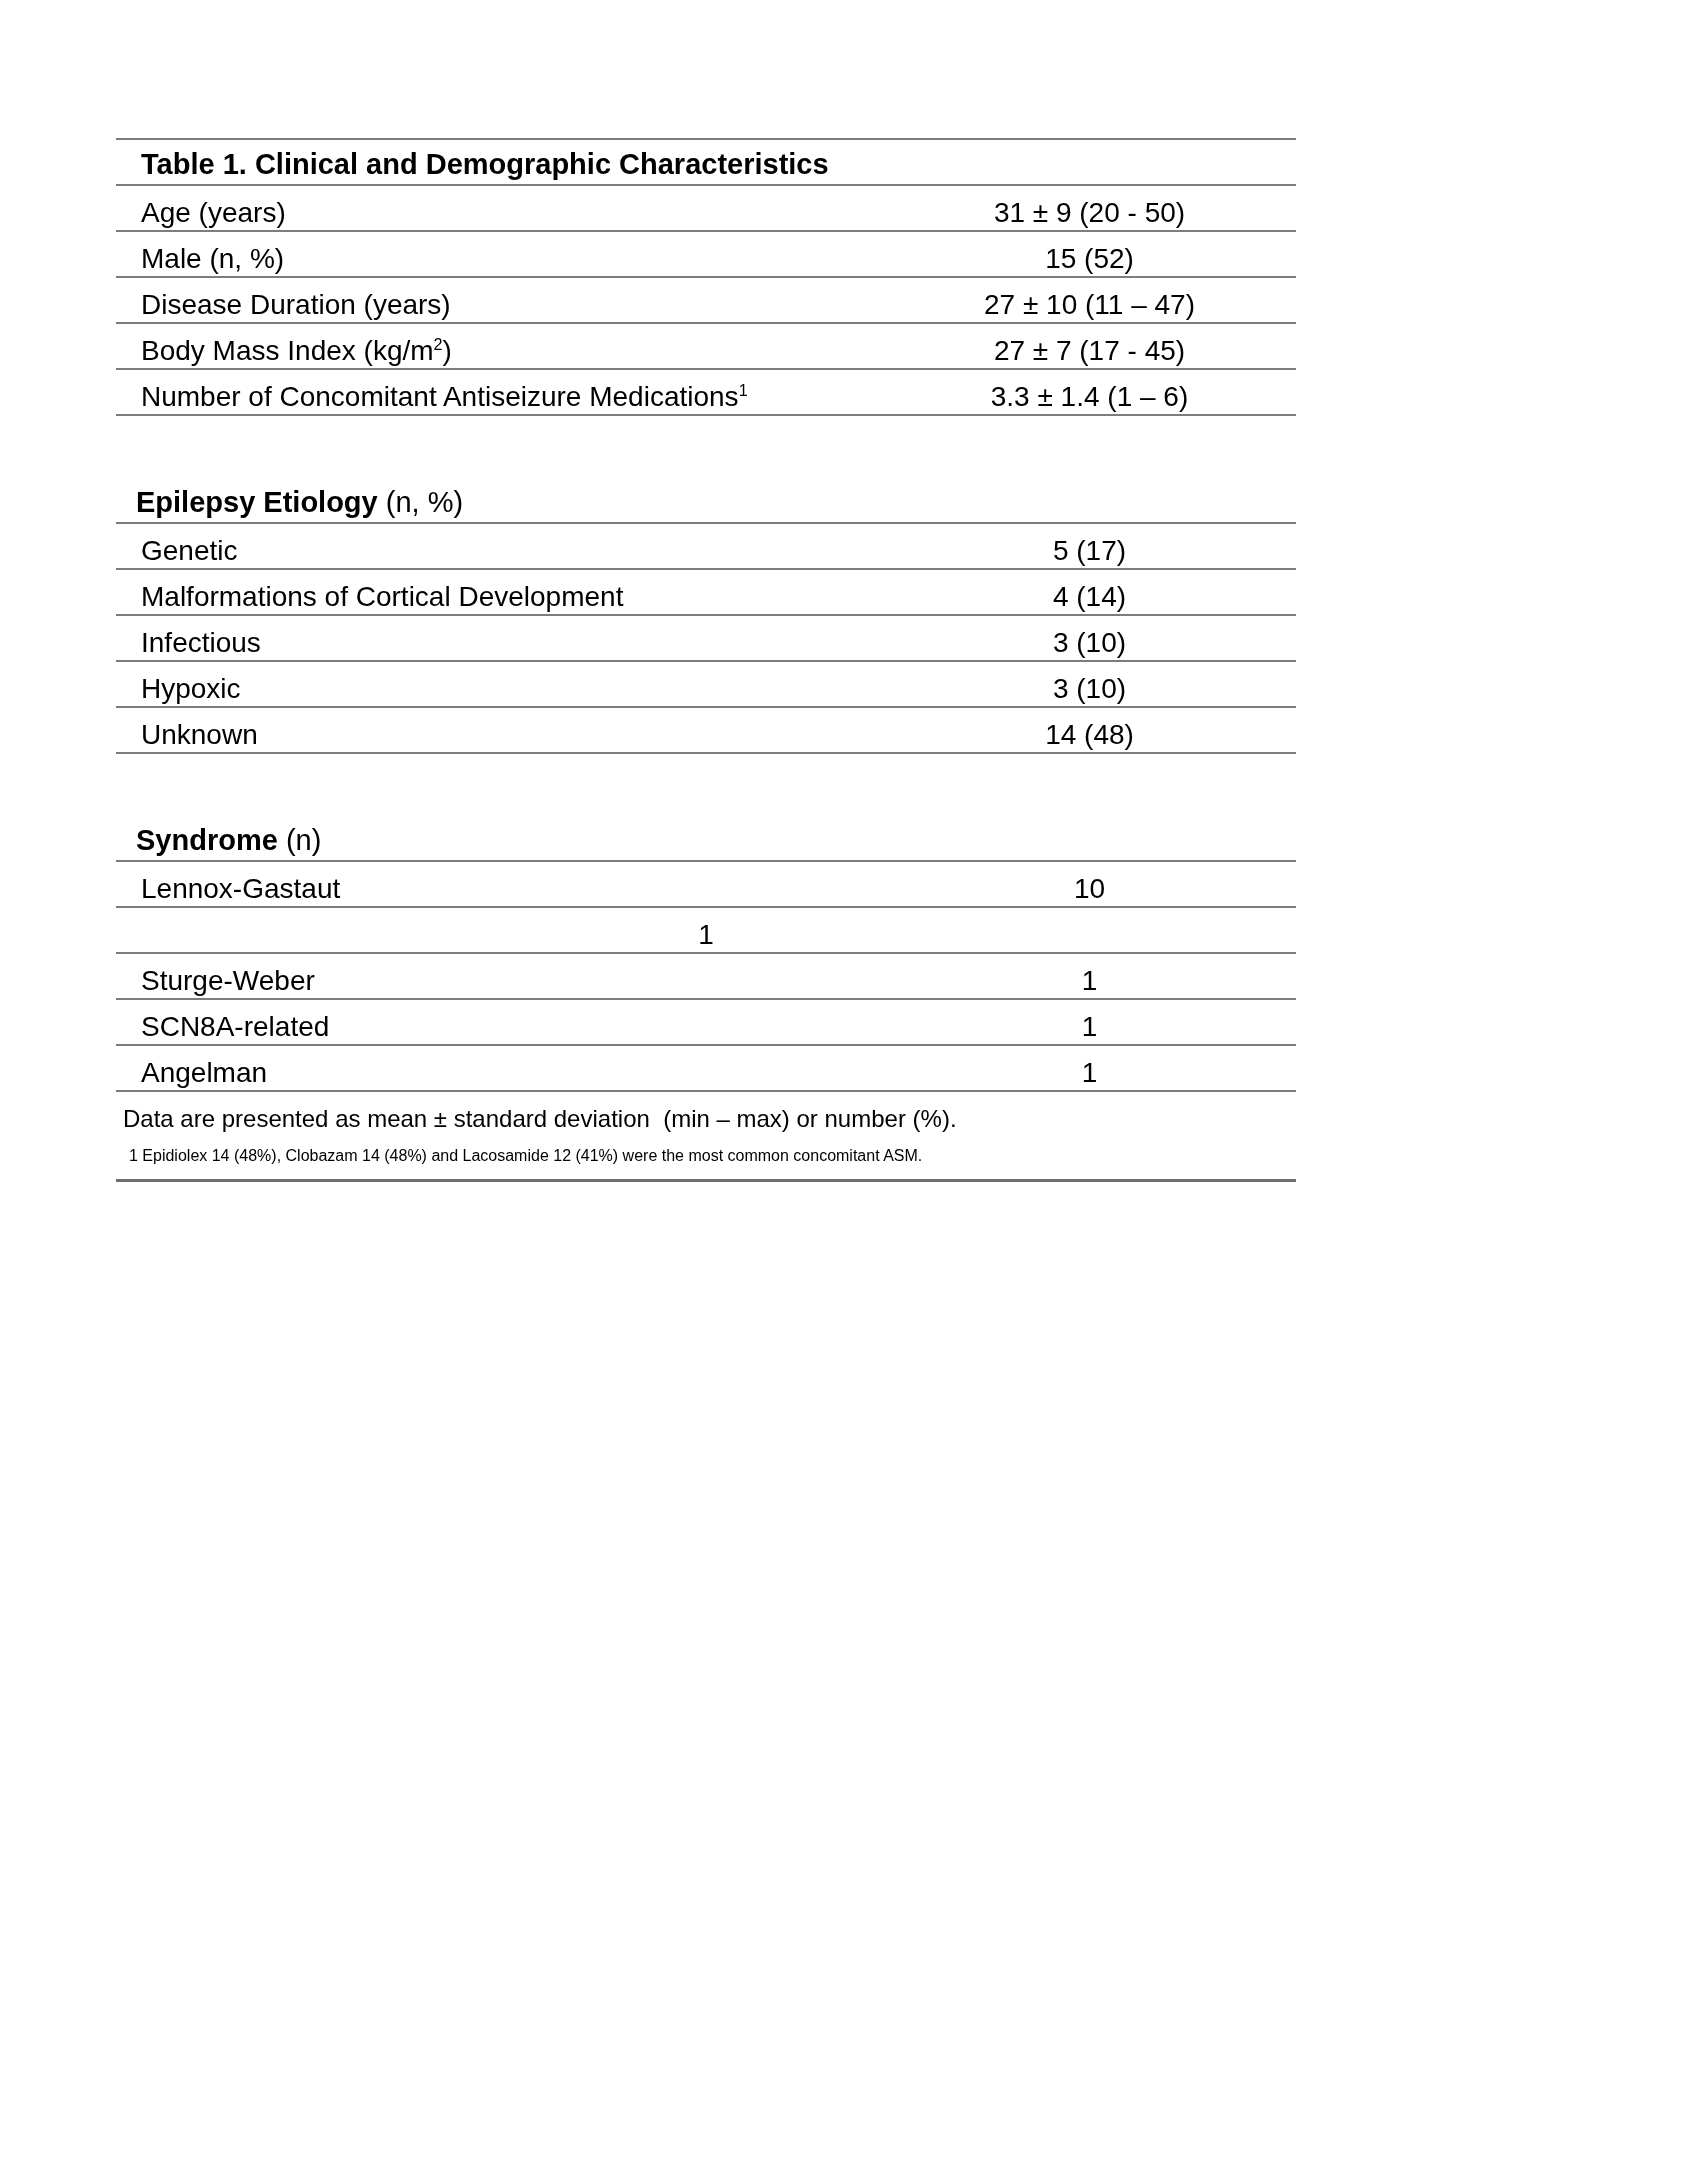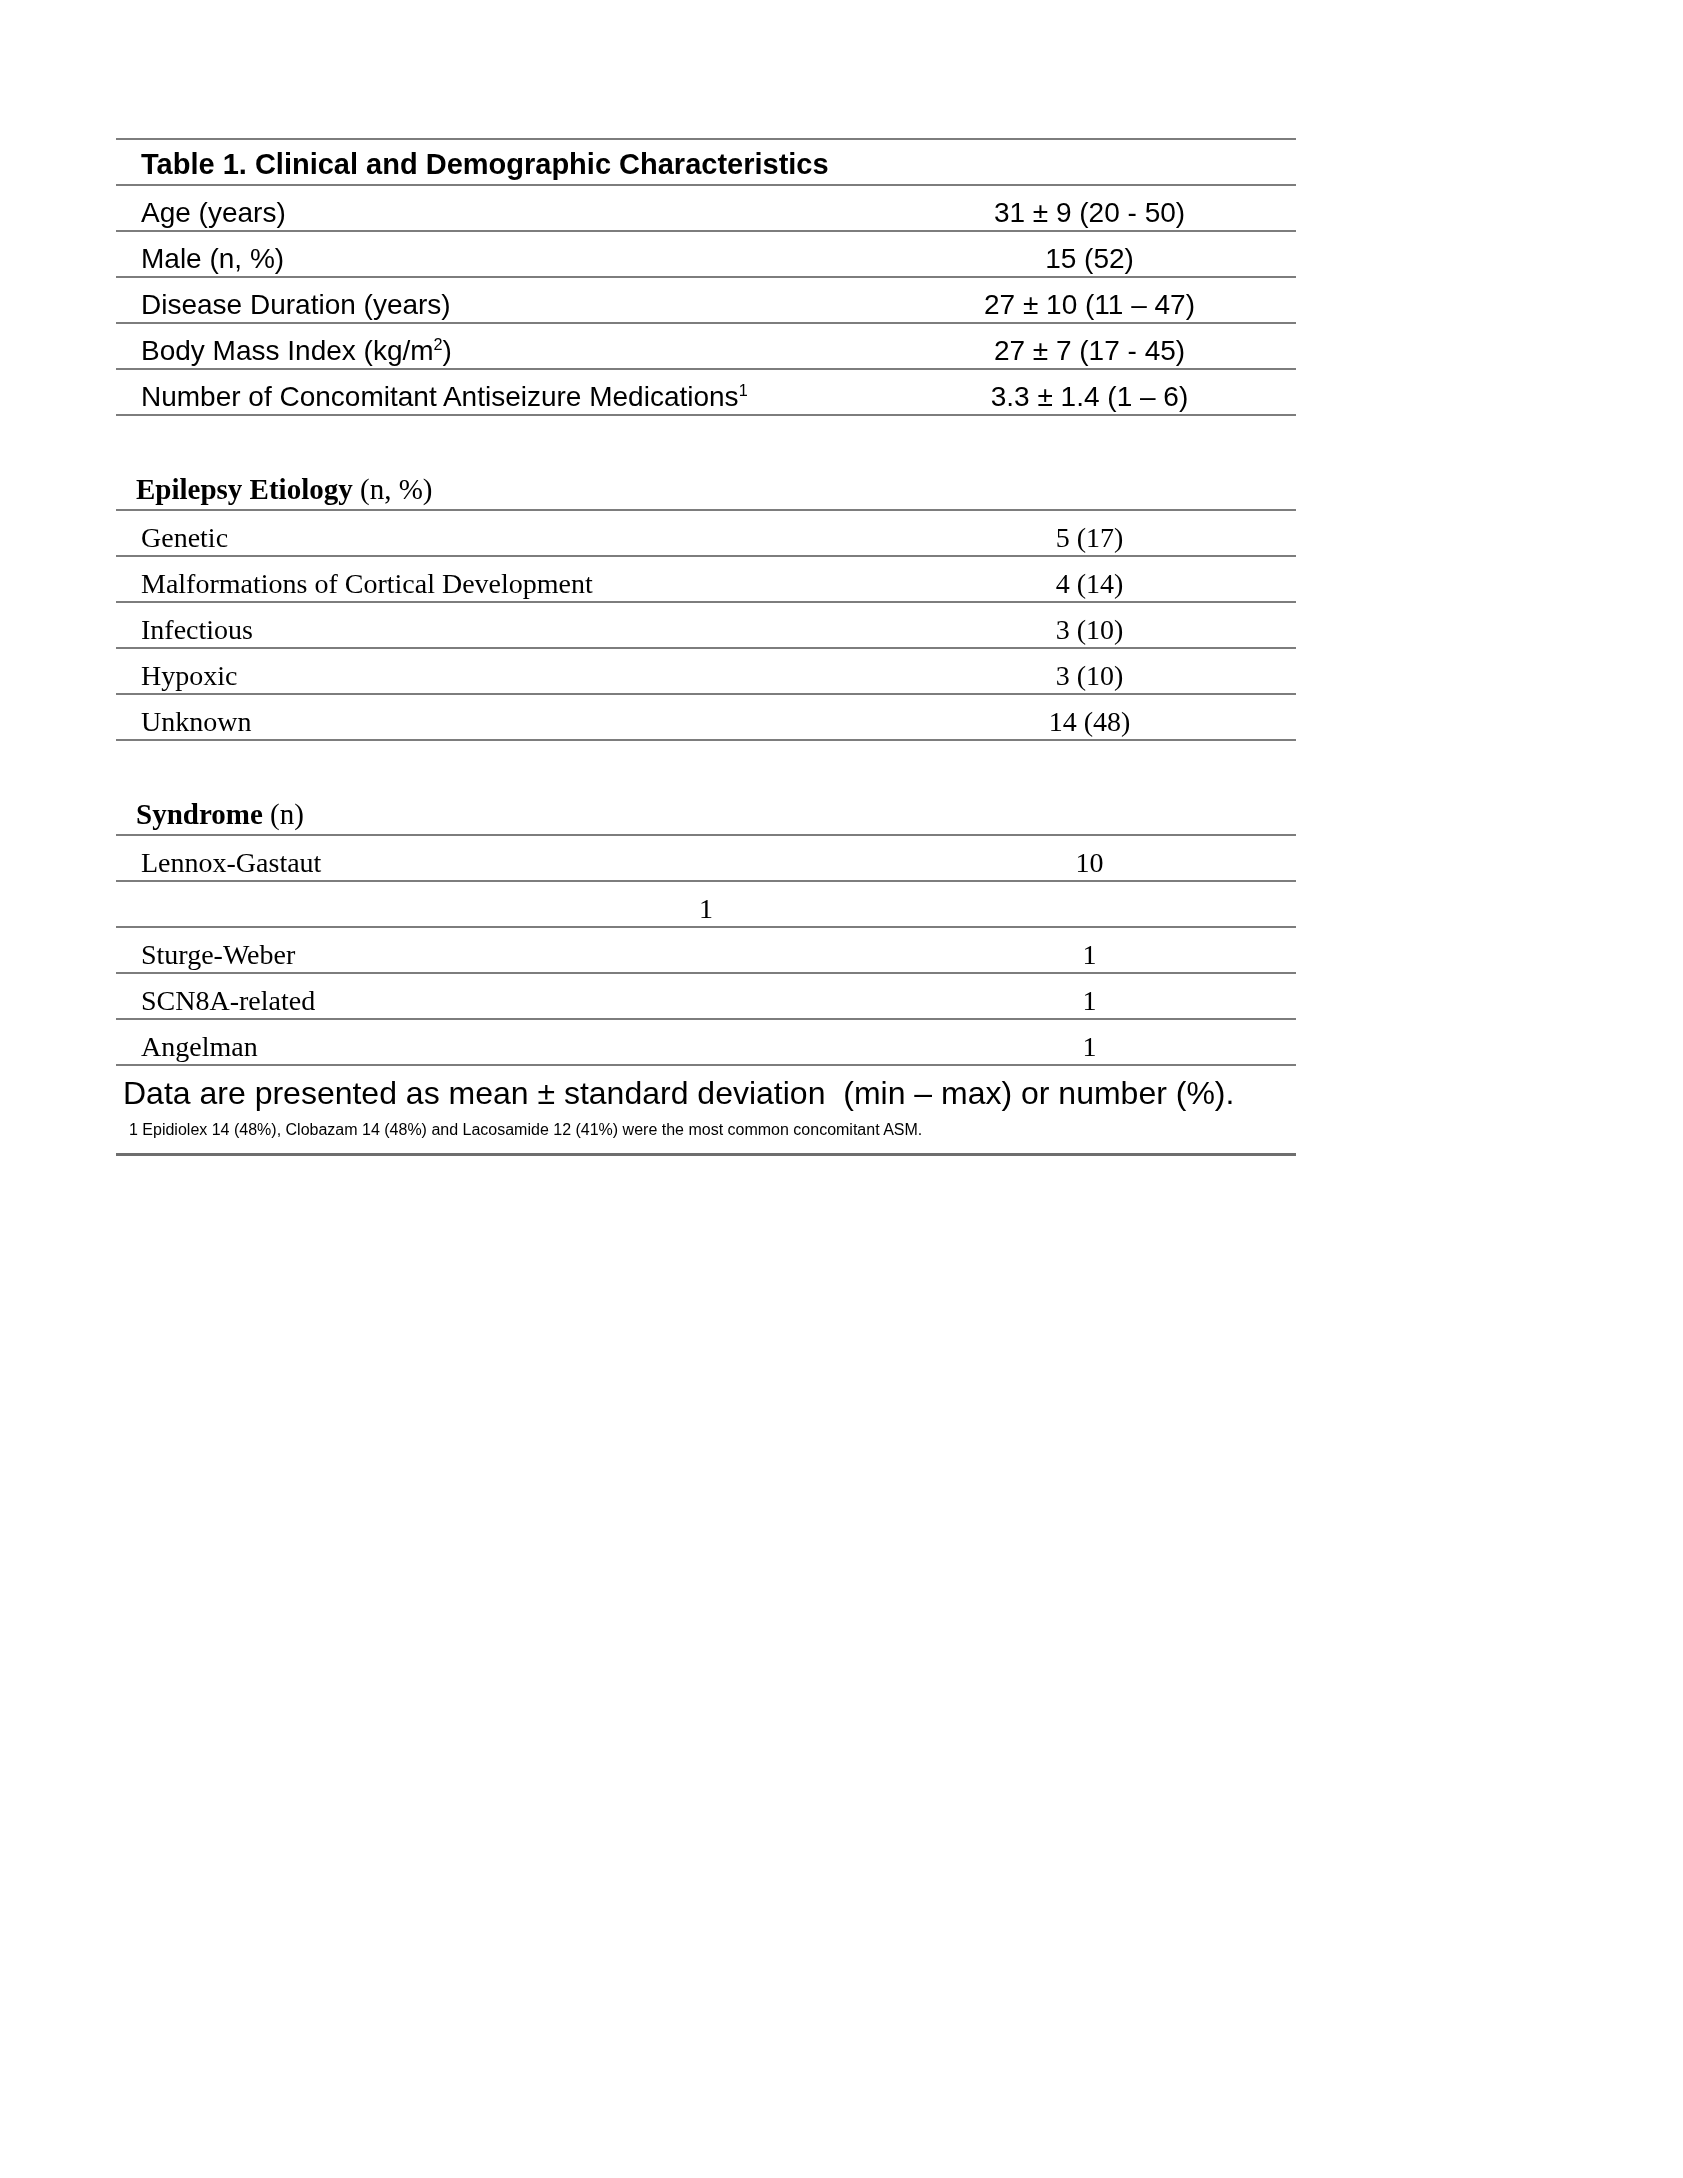--- a/index.html
+++ b/index.html
@@ -48,39 +48,39 @@
   .val {
     flex: 1 1 auto;
     text-align: center;
     white-space: nowrap;
   }
   sup.s {
     font-size: 0.58em;
     vertical-align: super;
     line-height: 0;
   }
-  .sec-sub { margin-top: 49px; font-family: Liberation Serif, serif; }
+  .sec-sub { margin-top: 62px; }
   .head-row {
     box-sizing: border-box;
     height: 46px;
     border-bottom: 2px solid #7d7d7d;
     padding: 8px 0 0 20px;
     font-size: 29px;
     line-height: 33px;
     white-space: nowrap;
   }
   .head-bold { font-weight: bold; }
   .head-rest { font-weight: normal; }
   .footer {
     box-sizing: border-box;
     border-bottom: 3px solid #6e6e6e;
     padding: 10px 0 13px 7px;
   }
   .note {
-    font-size: 32px;
+    font-size: 24px;
     line-height: 34px;
     white-space: pre-wrap;
   }
   .footnote {
     font-size: 16px;
     line-height: 20px;
     margin-top: 10px;
     padding-left: 6px;
     white-space: pre-wrap;
   }

